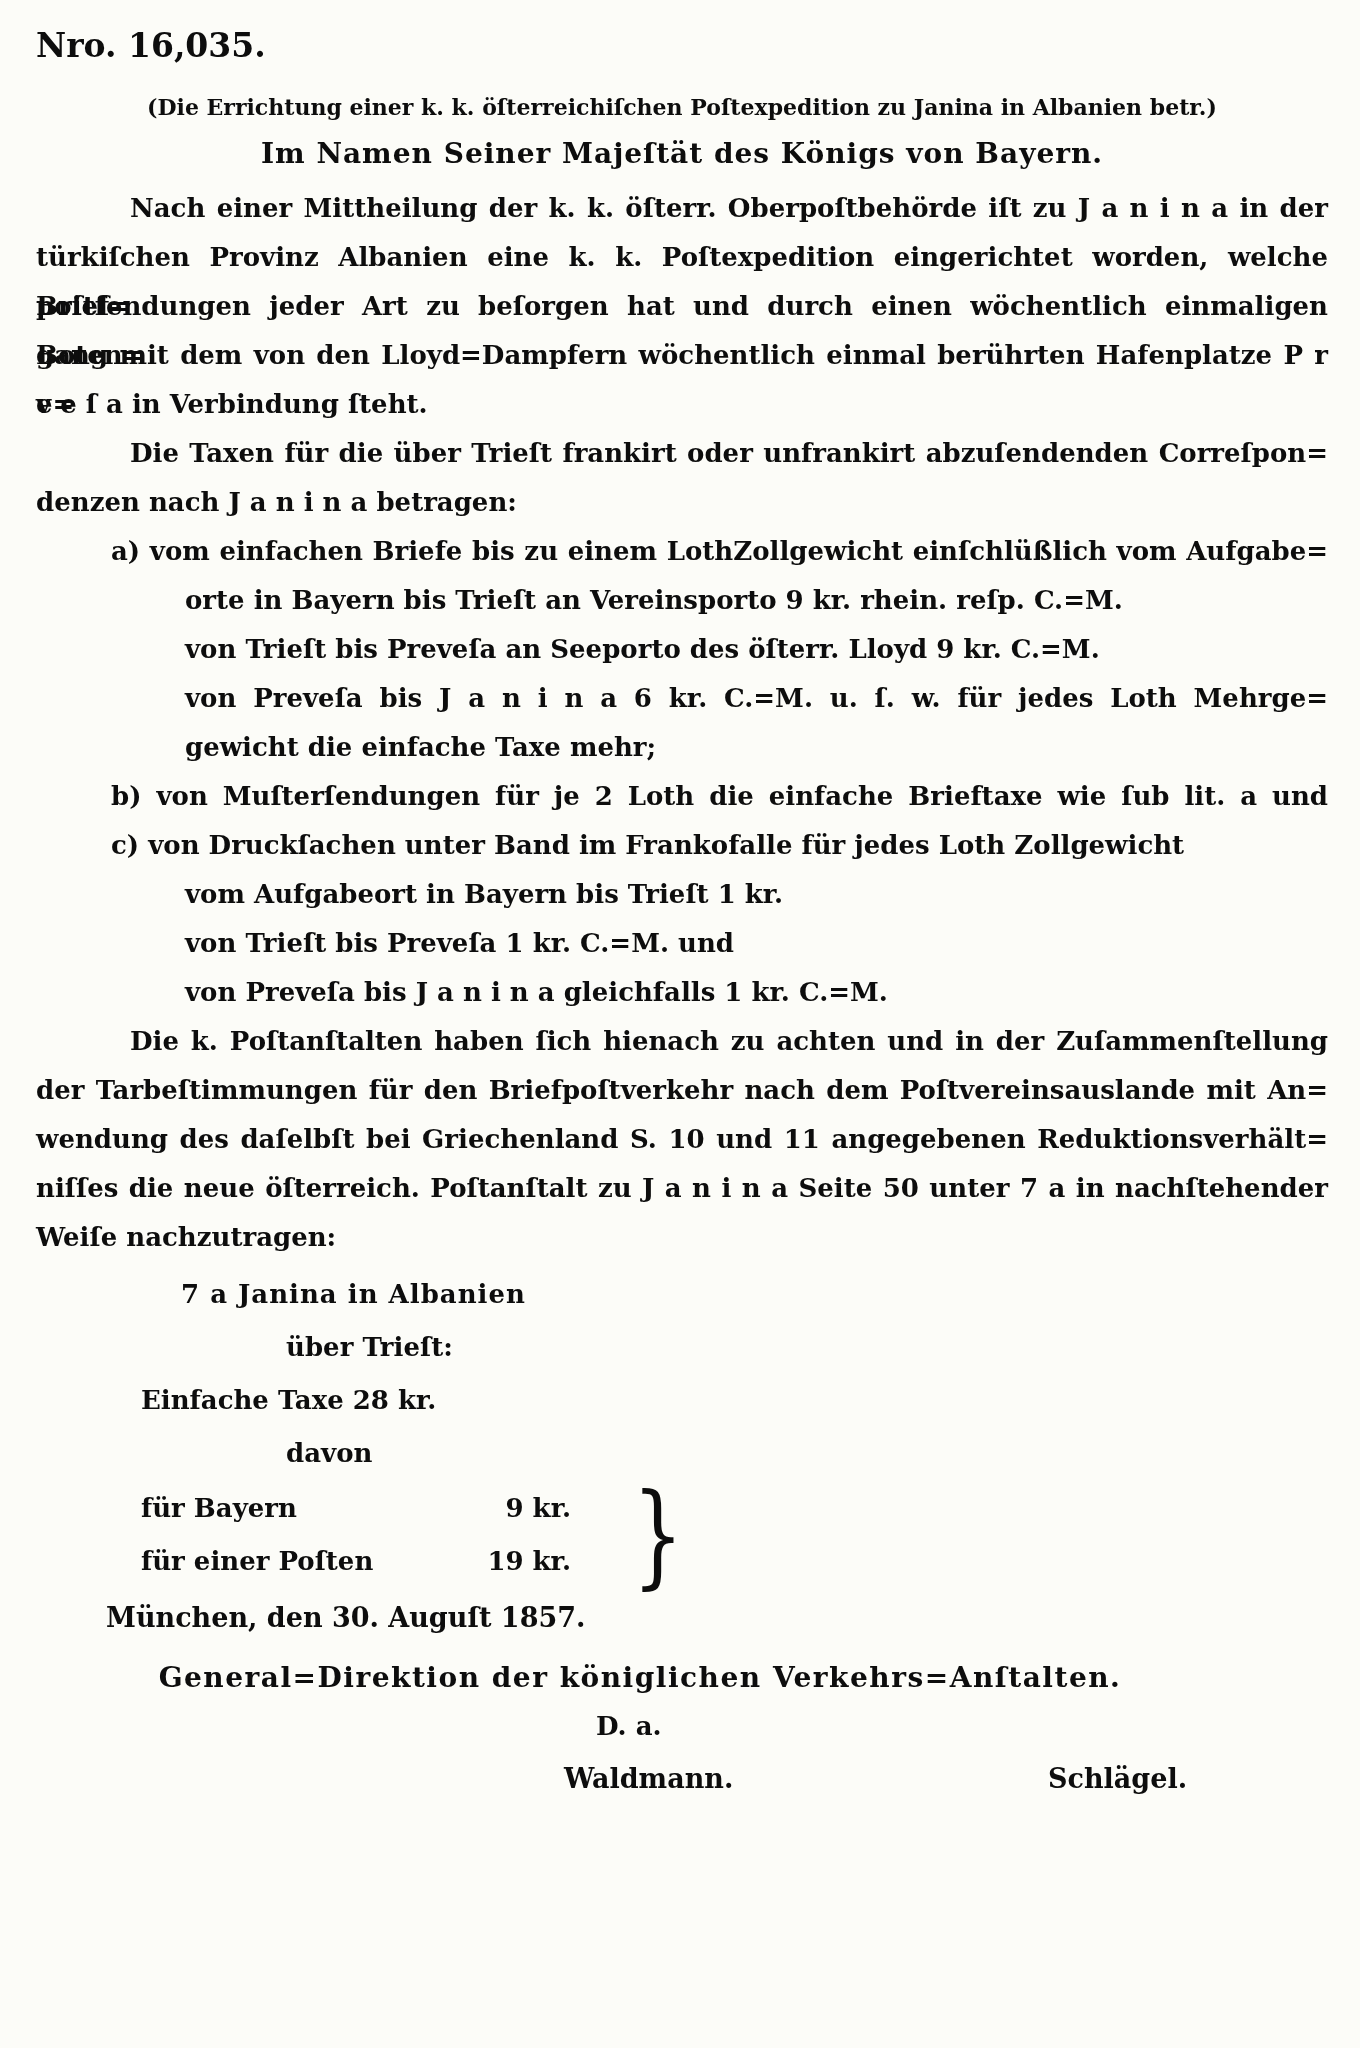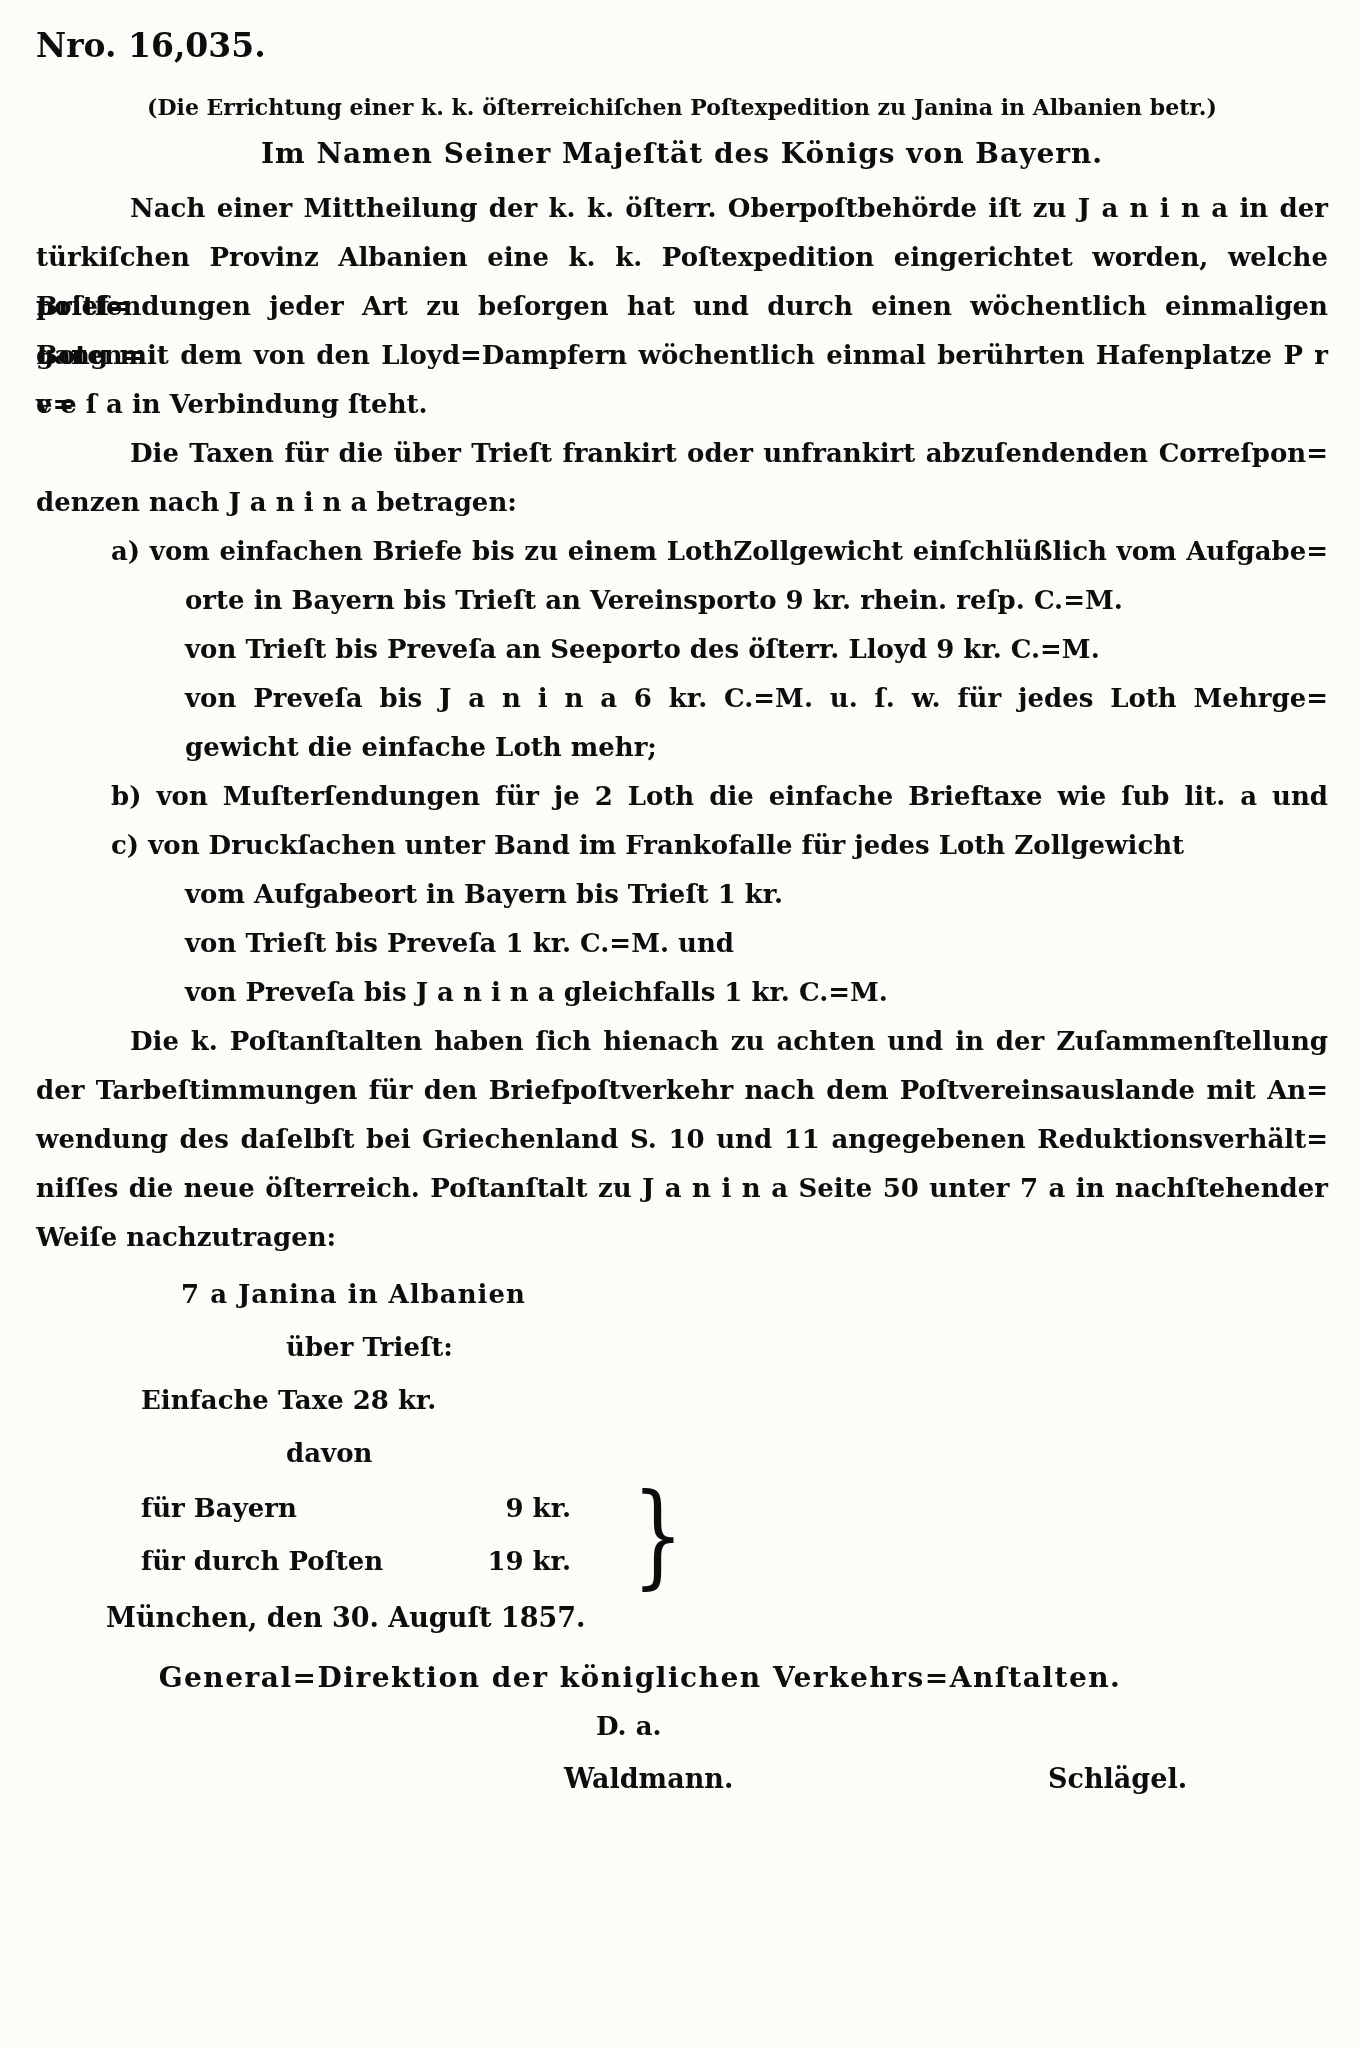--- a/index.html
+++ b/index.html
@@ -81,21 +81,21 @@
       <div class="line jl">gang mit dem von den Lloyd=Dampfern wöchentlich einmal berührten Hafenplatze P r e=</div>
       <div class="line">v e ſ a in Verbindung ſteht.</div>
 
       <div class="line jl ind">Die Taxen für die über Trieſt frankirt oder unfrankirt abzuſendenden Correſpon=</div>
       <div class="line">denzen nach J a n i n a betragen:</div>
 
       <div class="line jl hang">a) vom einfachen Briefe bis zu einem LothZollgewicht einſchlüßlich vom Aufgabe=</div>
       <div class="line cont">orte in Bayern bis Trieſt an Vereinsporto 9 kr. rhein. reſp. C.=M.</div>
       <div class="line cont">von Trieſt bis Preveſa an Seeporto des öſterr. Lloyd 9 kr. C.=M.</div>
       <div class="line jl cont">von Preveſa bis J a n i n a 6 kr. C.=M. u. ſ. w. für jedes Loth Mehrge=</div>
-      <div class="line cont">gewicht die einfache Loth mehr;</div>
+      <div class="line cont">gewicht die einfache Taxe mehr;</div>
 
       <div class="line jl hang">b) von Muſterſendungen für je 2 Loth die einfache Brieftaxe wie ſub lit. a und</div>
 
       <div class="line hang">c) von Druckſachen unter Band im Frankofalle für jedes Loth Zollgewicht</div>
       <div class="line cont">vom Aufgabeort in Bayern bis Trieſt 1 kr.</div>
       <div class="line cont">von Trieſt bis Preveſa 1 kr. C.=M. und</div>
       <div class="line cont">von Preveſa bis J a n i n a gleichfalls 1 kr. C.=M.</div>
 
       <div class="line jl ind">Die k. Poſtanſtalten haben ſich hienach zu achten und in der Zuſammenſtellung</div>
       <div class="line jl">der Tarbeſtimmungen für den Briefpoſtverkehr nach dem Poſtvereinsauslande mit An=</div>
@@ -110,21 +110,21 @@
       <div class="t-line t-rate">Einfache Taxe 28 kr.</div>
       <div class="t-line t-davon">davon</div>
 
       <div class="tax-rows">
         <div class="tax-left">
           <div class="tax-row">
             <span class="tax-label">für Bayern</span>
             <span class="tax-amount">9 kr.</span>
           </div>
           <div class="tax-row">
-            <span class="tax-label">für durch Poſten</span>
+            <span class="tax-label">für einer Poſten</span>
             <span class="tax-amount">19 kr.</span>
           </div>
         </div>
         <div class="tax-brace">}</div>
       </div>
     </div>
 
     <div class="dateline">München, den 30. Auguſt 1857.</div>
 
     <div class="authority">General=Direktion der königlichen Verkehrs=Anſtalten.</div>

